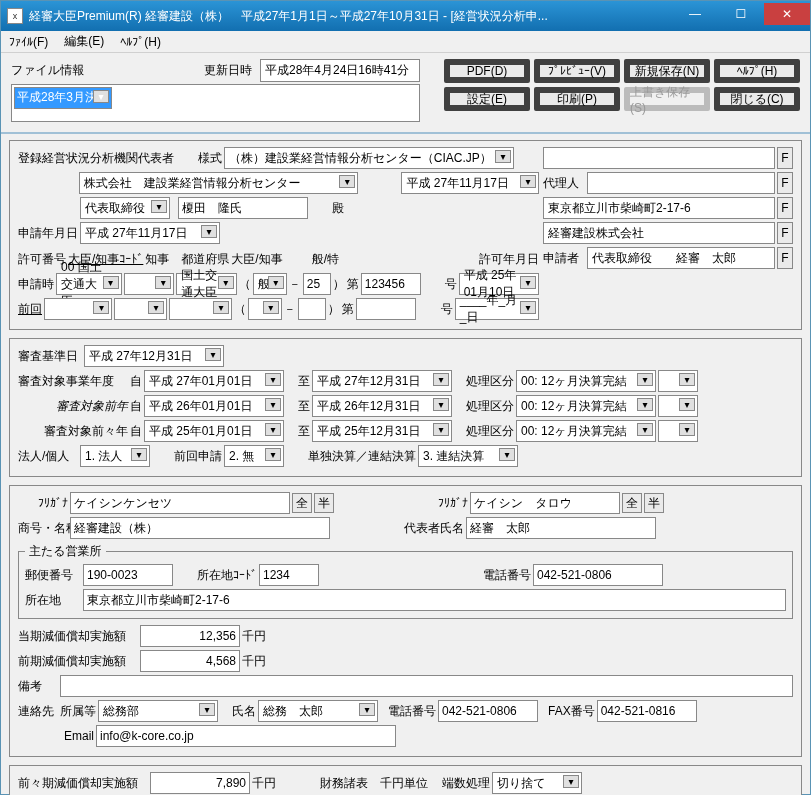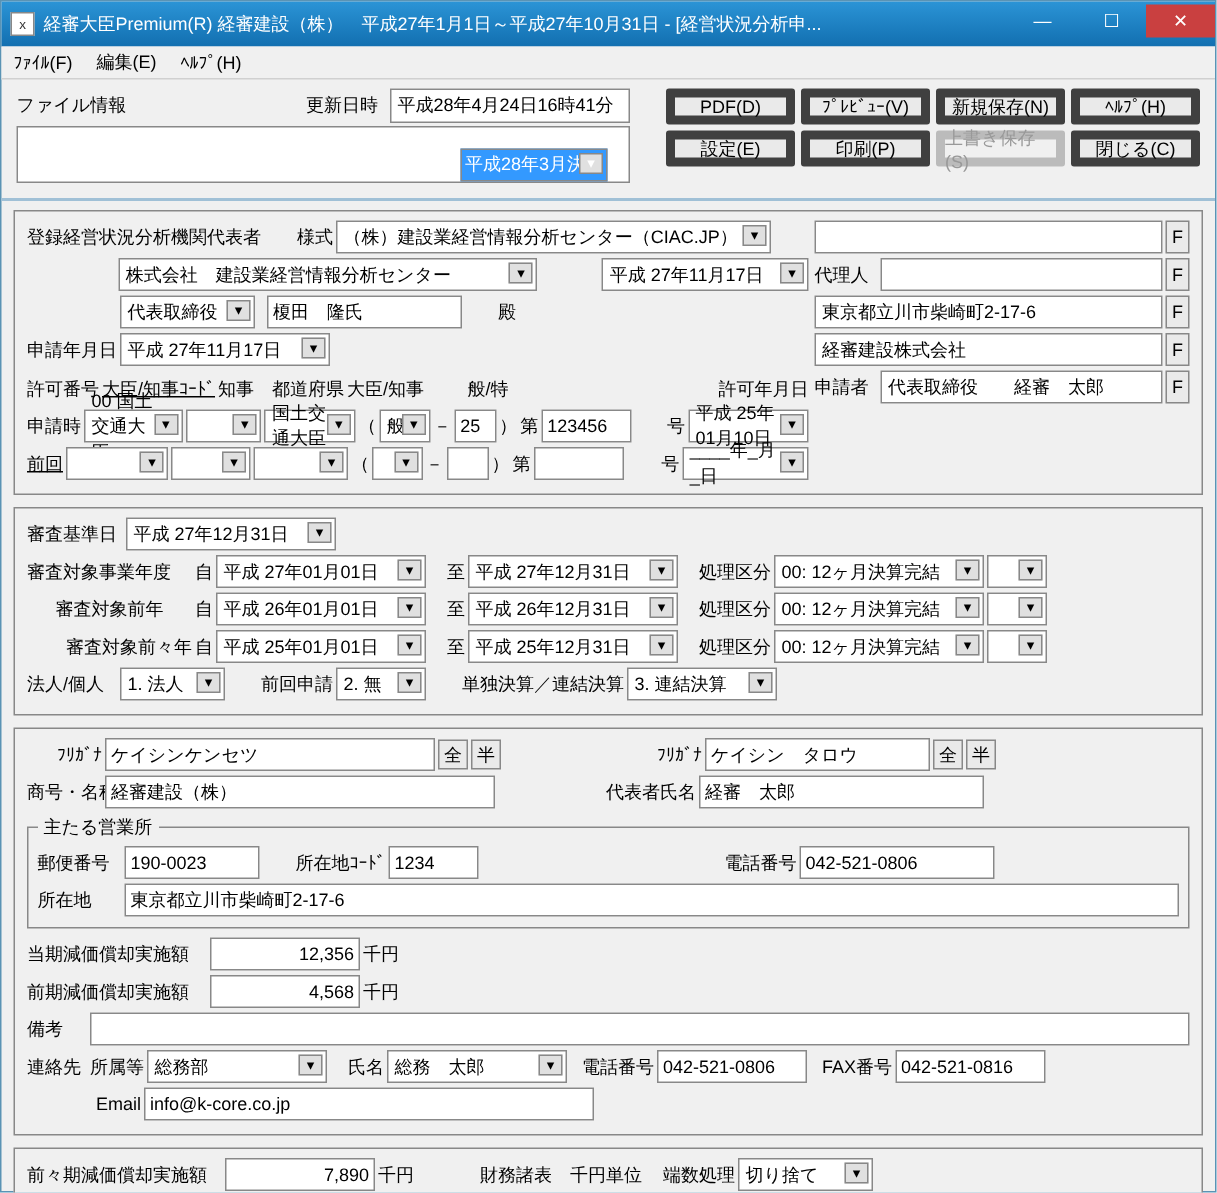--- a/index.html
+++ b/index.html
@@ -13,21 +13,21 @@
 .titlebar .winbtn.close { background: #c94040; height: 22px; margin-top:-4px;}
 .titlebar .winbtn.min, .titlebar .winbtn.max { height:22px; margin-top:-4px; }
 .menubar { height: 22px; background: #f0f0f0; border-bottom: 1px solid #d0d0d0; display: flex; align-items: center; padding-left: 4px; gap: 8px; }
 .menubar span { padding: 5px 4px; }
 .toolbar-area { padding: 6px 10px 10px 10px; border-bottom: 2px solid #a0c0d6; display: flex; gap: 24px; align-items: flex-start; }
 .file-info { flex: 1; }
 .file-info-header { display: flex; align-items: baseline; }
 .file-info-header .lbl { flex: 1; }
 .file-info-header .upd-lbl { margin-right: 8px; }
 .file-info-header .upd-val { background: #fff; border: 1px solid #888; padding: 2px 4px; min-width: 160px; display: inline-block; }
-.file-info-box { margin-top: 2px; border: 1px solid #888; background: #fff; height: 38px; padding: 14px; text-align: right; }
+.file-info-box { margin-top: 2px; border: 1px solid #888; background: #fff; height: 38px; padding: 2px; }
 .file-info-box .sel { background: #3399ff; color: #fff; padding: 1px 2px; display: inline-block; }
 .btn-grid { display: grid; grid-template-columns: repeat(4, 86px); grid-auto-rows: 24px; gap: 4px; }
 .btn { border: 6px solid #404040; background: #eaeaea; display: flex; align-items: center; justify-content: center; border-radius: 2px; cursor: default; }
 .btn.disabled { color: #999; border-color: #bbb; background:#f0f0f0;}
 .form-area { padding: 6px 8px 4px 8px; overflow-y: auto; height: 688px; }
 .section { border: 1px solid #888; background: #f0f0f0; margin-bottom: 8px; padding: 6px 8px; position: relative; }
 .row { display: flex; align-items: center; margin-bottom: 3px; min-height: 22px; gap: 2px; }
 .lbl { white-space: nowrap; }
 .sel { border: 1px solid #888; background: #fff; height: 22px; display: inline-flex; align-items: center; padding: 0 16px 0 4px; position: relative; }
 .sel::after { content: "▾"; position: absolute; right: 2px; top: 2px; font-size: 10px; background:#e0e0e0; border:1px solid #888; width:14px; text-align:center;}
@@ -219,21 +219,21 @@
             <span>平成 27年12月31日</span>
           </div>
         <span style="width:10px;"></span>
         <span class="lbl">処理区分</span>
         <div class="sel" style="width:140px;">
             <span>00: 12ヶ月決算完結</span>
           </div>
         <div class="sel" style="width:40px;"></div>
       </div>
       <div class="row">
-        <span class="lbl" style="width:110px; text-align:center;">審査対象前年</span>
+        <span class="lbl" style="width:110px; text-align:right;font-style:italic;">審査対象前年</span>
         <span class="lbl">自</span>
         <div class="sel" style="width:140px;">
             <span>平成 26年01月01日</span>
           </div>
         <span style="width:10px;"></span>
         <span class="lbl">至</span>
         <div class="sel" style="width:140px;">
             <span>平成 26年12月31日</span>
           </div>
         <span style="width:10px;"></span>

